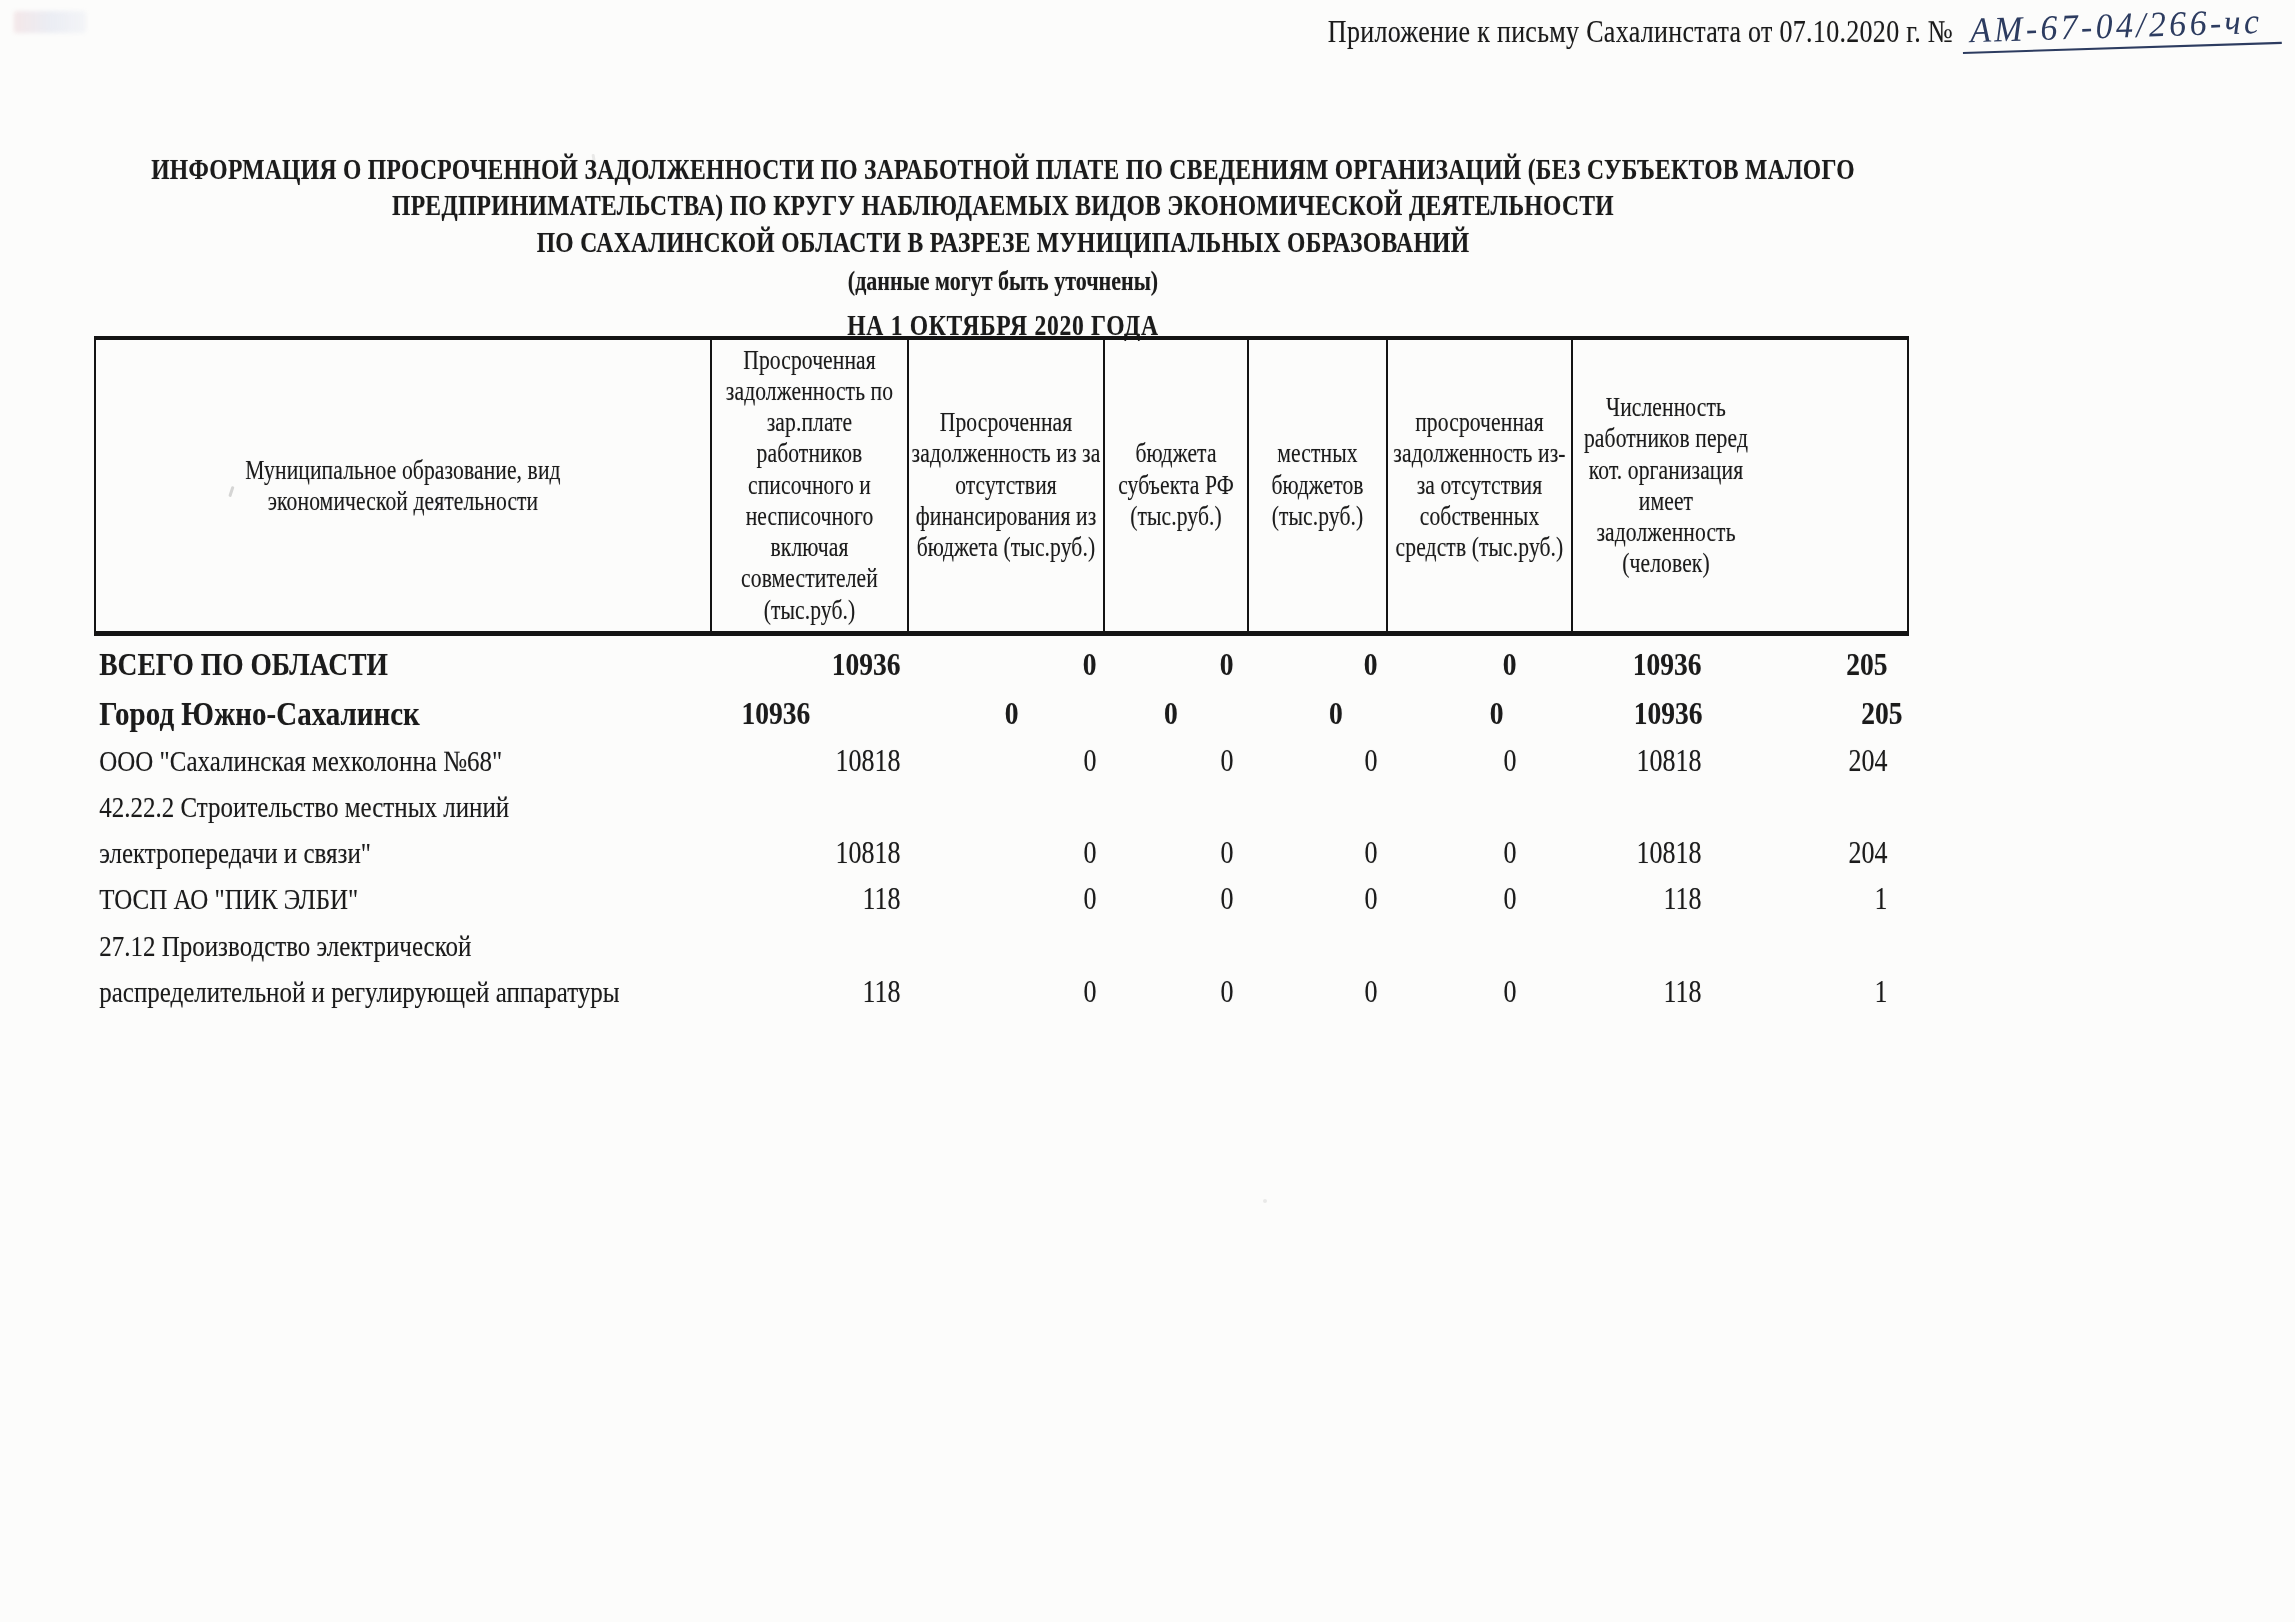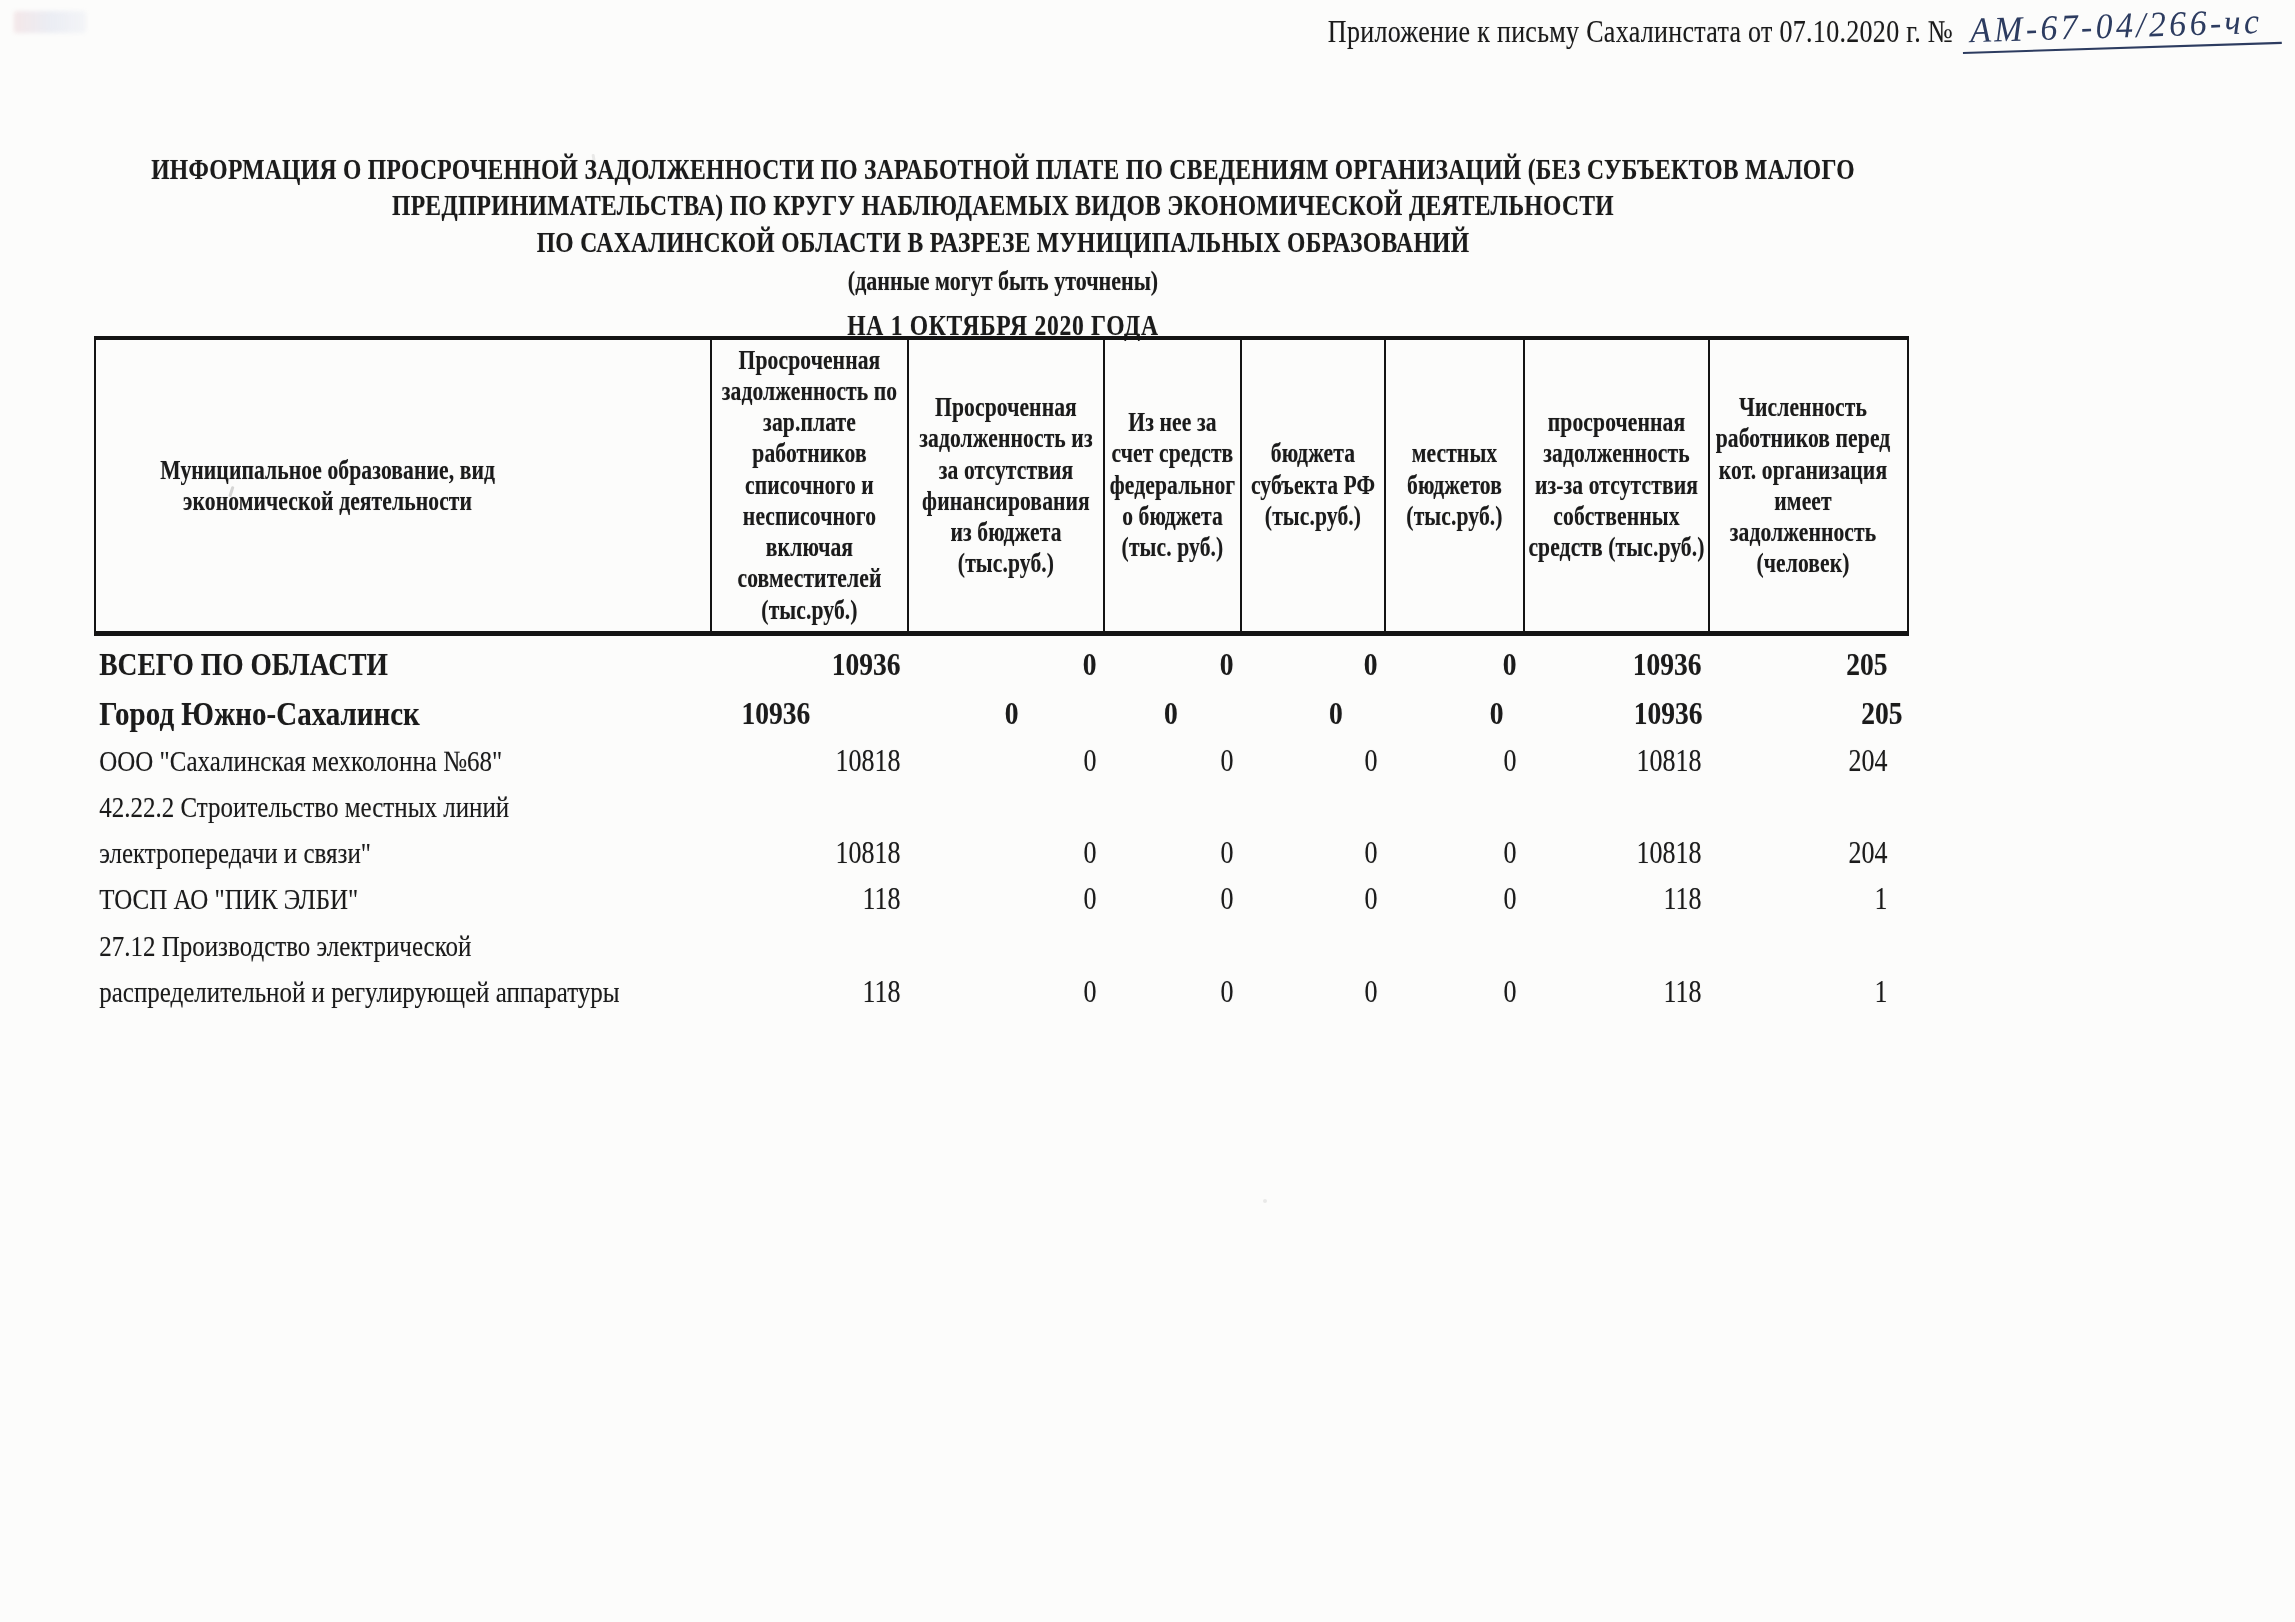--- a/index.html
+++ b/index.html
@@ -57,25 +57,24 @@
   .tbl{position:absolute;left:94px;top:336px;width:1815px;}
   .thead{
     display:flex;height:291px;
     border-top:4.6px solid var(--tb,#141414);
     border-bottom:5.9px solid var(--tb,#141414);
     border-left:2.6px solid var(--tb,#141414);
     border-right:2.6px solid var(--tb,#141414);
     box-sizing:content-box;
   }
   .hcell{
-    display:flex;align-items:center;justify-content:flex-start;
+    display:flex;align-items:center;justify-content:center;
     border-right:2px solid var(--tb,#141414);
     box-sizing:border-box;text-align:center;
     padding:0 2.6px;
-    font-weight:bold;
   }
   .hcell:last-child{border-right:none;}
   .htext{
     font-size:21.6px;line-height:25px;letter-spacing:0.1px;
     transform:scaleY(1.25);transform-origin:center center;
   }
   .c0{width:616px;} .c1{width:197px;} .c2{width:196px;} .c3{width:137px;}
   .c4{width:144px;} .c5{width:139px;} .c6{width:185px;} .c7{width:186px;}
   .c0 .htext{max-width:458px;}
 
@@ -119,23 +118,20 @@
     <div class="thead" id="thead">
         <div class="hcell c0">
           <div class="htext ink">Муниципальное образование, вид экономической деятельности</div>
         </div>
         <div class="hcell c1">
           <div class="htext ink">Просроченная задолженность по зар.плате работников списочного и несписочного включая совместителей (тыс.руб.)</div>
         </div>
         <div class="hcell c2">
           <div class="htext ink">Просроченная задолженность из за отсутствия финансирования из бюджета (тыс.руб.)</div>
         </div>
-        <div class="hcell c3">
-          <div class="htext ink">Из нее за счет средств федеральног о бюджета (тыс. руб.)</div>
-        </div>
         <div class="hcell c4">
           <div class="htext ink">бюджета субъекта РФ (тыс.руб.)</div>
         </div>
         <div class="hcell c5">
           <div class="htext ink">местных бюджетов (тыс.руб.)</div>
         </div>
         <div class="hcell c6">
           <div class="htext ink">просроченная задолженность из-за отсутствия собственных средств (тыс.руб.)</div>
         </div>
         <div class="hcell c7">

